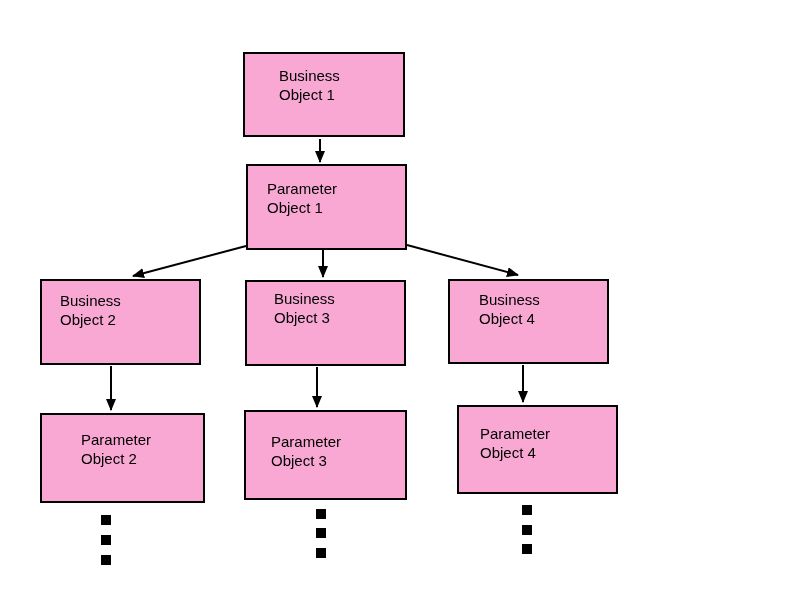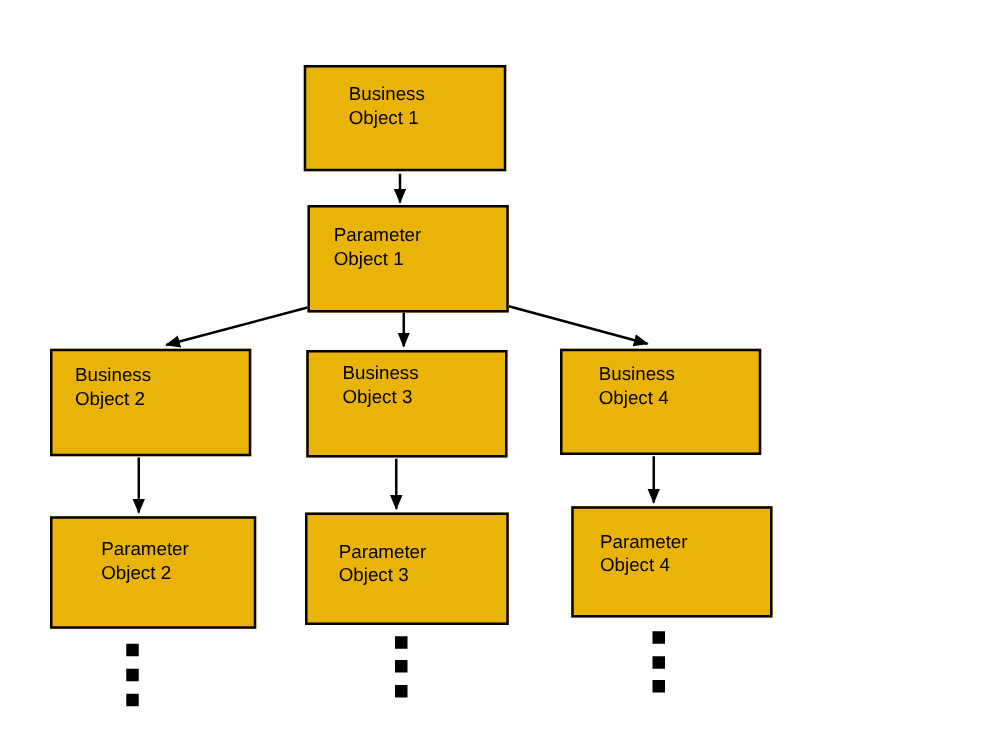--- a/index.html
+++ b/index.html
@@ -20,21 +20,21 @@
     left: 0;
     top: 0;
     width: 800px;
     height: 600px;
     pointer-events: none;
   }
   .node {
     position: absolute;
     box-sizing: border-box;
     border: 2px solid #000000;
-    background: #eab308;
+    background: #f9a8d4;
     color: #000000;
     font-size: 15px;
     line-height: 19px;
   }
   
   .b1 { left: 243px; top:  52px; width: 162px; height: 85px; padding: 12px 0 0 34px; }
   .b2 { left: 246px; top: 164px; width: 161px; height: 86px; padding: 13px 0 0 19px; }
   .b3 { left:  40px; top: 279px; width: 161px; height: 86px; padding: 10px 0 0 18px; }
   .b4 { left: 245px; top: 280px; width: 161px; height: 86px; padding:  7px 0 0 27px; }
   .b5 { left: 448px; top: 279px; width: 161px; height: 85px; padding:  9px 0 0 29px; }

